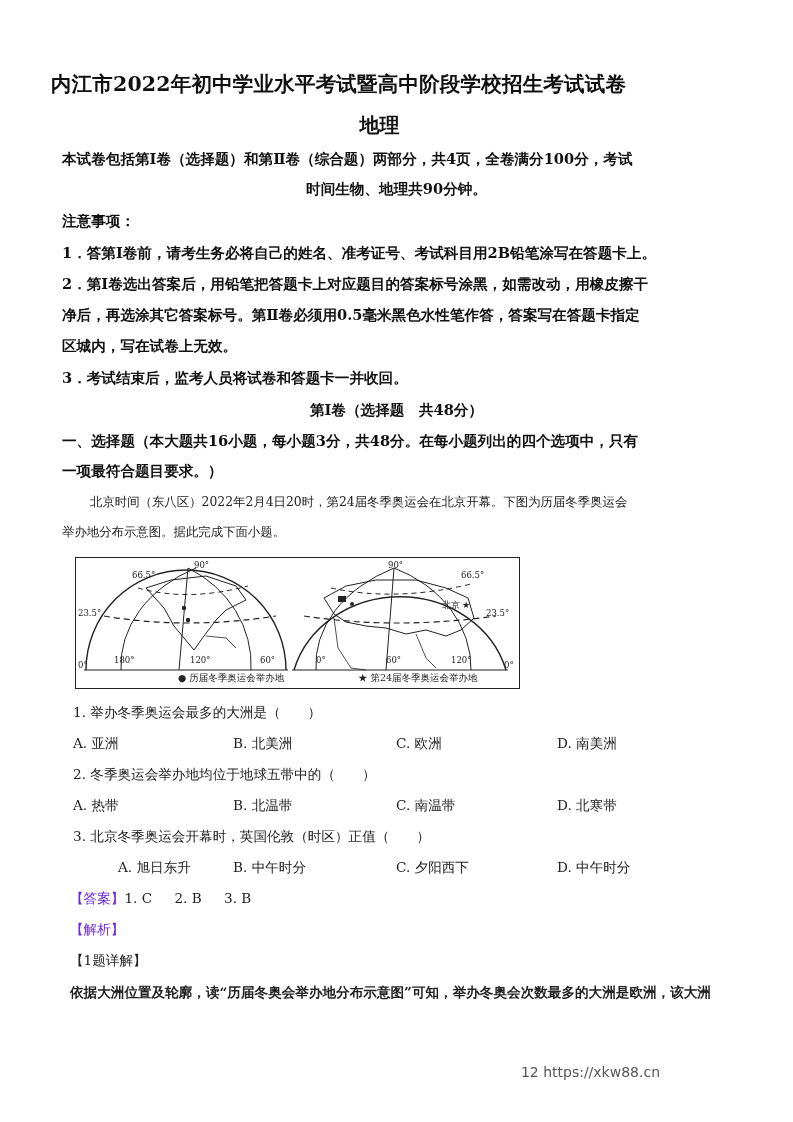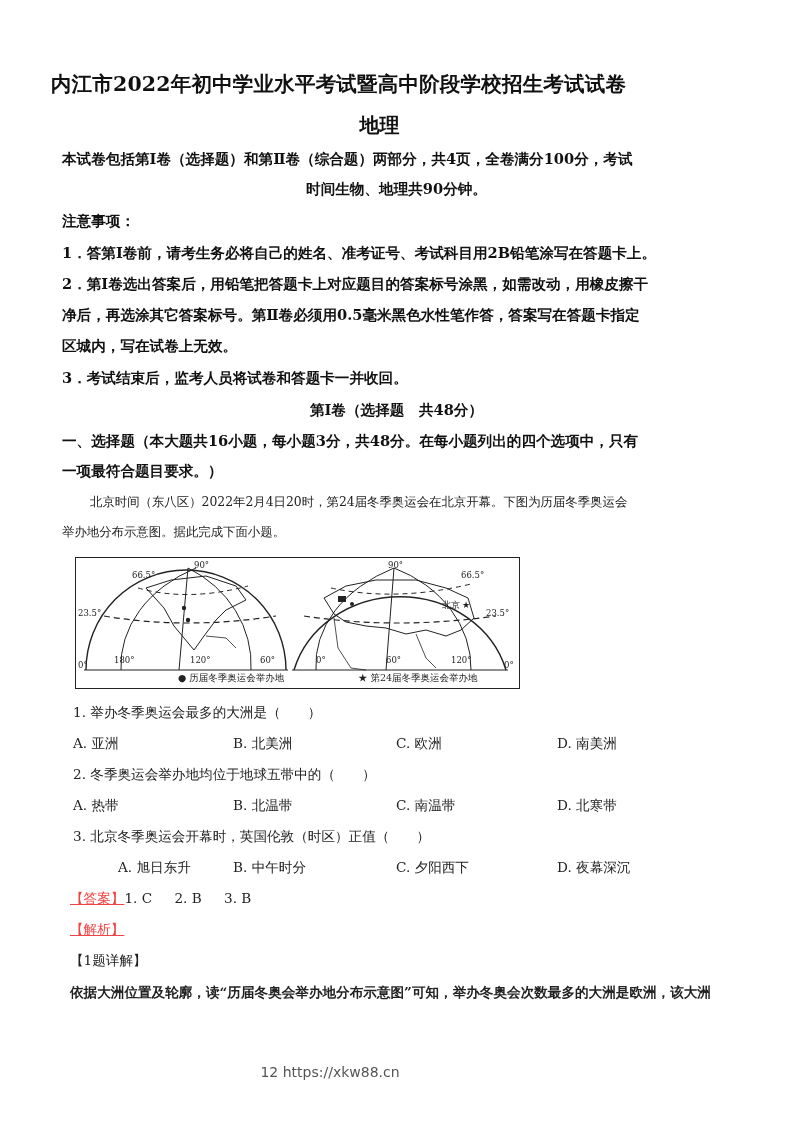--- a/index.html
+++ b/index.html
@@ -14,23 +14,23 @@
       font-size: 20.5px; font-weight: bold; letter-spacing: 0.2px;
     }
     .subject {
       left: 0; width: 759px; text-align: center; top: 112px;
       font-size: 20px; font-weight: bold;
     }
     .b15 { font-size: 14.6px; font-weight: bold; }
     .center { left: 0; width: 793px; text-align: center; }
     .n12 { font-size: 12.4px; color: #222; }
     .opt { font-size: 13.6px; color: #222; }
-    .blue { color: #ef4444; text-decoration: underline; }
+    .blue { color: #6d28d9; }
     .footer {
-      left: 0; width: 660px; text-align: center; top: 1064px;
+      left: 0; width: 660px; text-align: right; top: 1064px;
       font-family: "DejaVu Sans", "Liberation Sans", sans-serif;
       font-size: 14px; color: #555;
     }
     .map-frame {
       position: absolute; left: 75px; top: 557px; width: 445px; height: 132px;
       border: 1.5px solid #222; box-sizing: border-box; background: #fff;
     }
     .map-frame svg { position: absolute; left: 0; top: 0; }
     .legend {
       position: absolute; top: 114px; font-size: 9.5px; color: #222;
@@ -133,21 +133,21 @@
 <div class="abs opt" style="left:73px; top:766px;">2. 冬季奥运会举办地均位于地球五带中的（　　）</div>
 <div class="abs opt" style="left:73px; top:797px;">A. 热带</div>
 <div class="abs opt" style="left:233px; top:797px;">B. 北温带</div>
 <div class="abs opt" style="left:396px; top:797px;">C. 南温带</div>
 <div class="abs opt" style="left:557px; top:797px;">D. 北寒带</div>
 
 <div class="abs opt" style="left:73px; top:828px;">3. 北京冬季奥运会开幕时，英国伦敦（时区）正值（　　）</div>
 <div class="abs opt" style="left:73px; top:859px;margin-left:45px;">A. 旭日东升</div>
 <div class="abs opt" style="left:233px; top:859px;">B. 中午时分</div>
 <div class="abs opt" style="left:396px; top:859px;">C. 夕阳西下</div>
-<div class="abs opt" style="left:557px; top:859px;">D. 夜幕深沉</div>
+<div class="abs opt" style="left:557px; top:859px;">D. 中午时分</div>
 
 <div class="abs opt" style="left:70px; top:890px;">
   <span class="blue">【答案】</span><span>1. C</span>
   <span style="margin-left:18px;">2. B</span>
   <span style="margin-left:18px;">3. B</span>
 </div>
 
 <div class="abs opt blue" style="left:70px; top:921px;">【解析】</div>
 <div class="abs opt" style="left:70px; top:952px;">【1题详解】</div>
 <div class="abs opt" style="left:70px; top:984px;font-weight:bold;">依据大洲位置及轮廓，读“历届冬奥会举办地分布示意图”可知，举办冬奥会次数最多的大洲是欧洲，该大洲</div>

